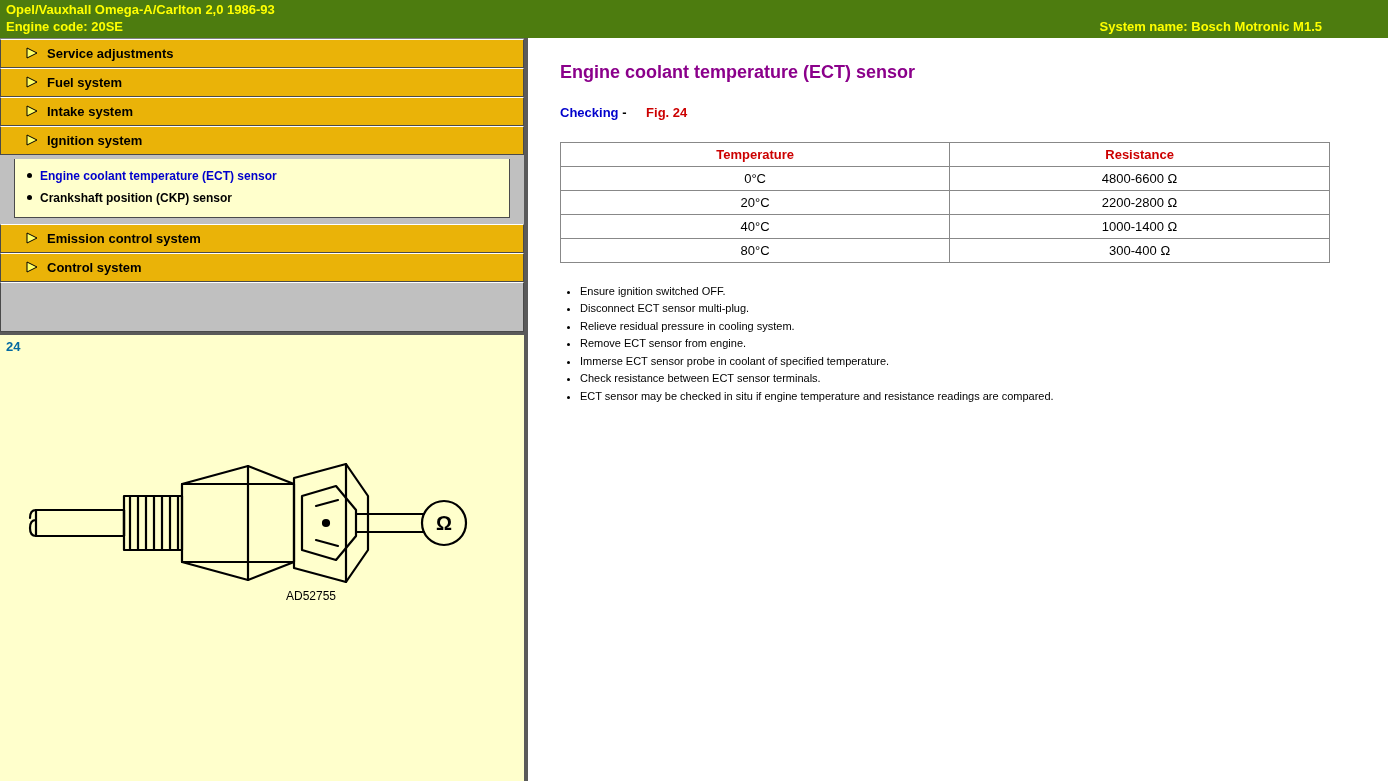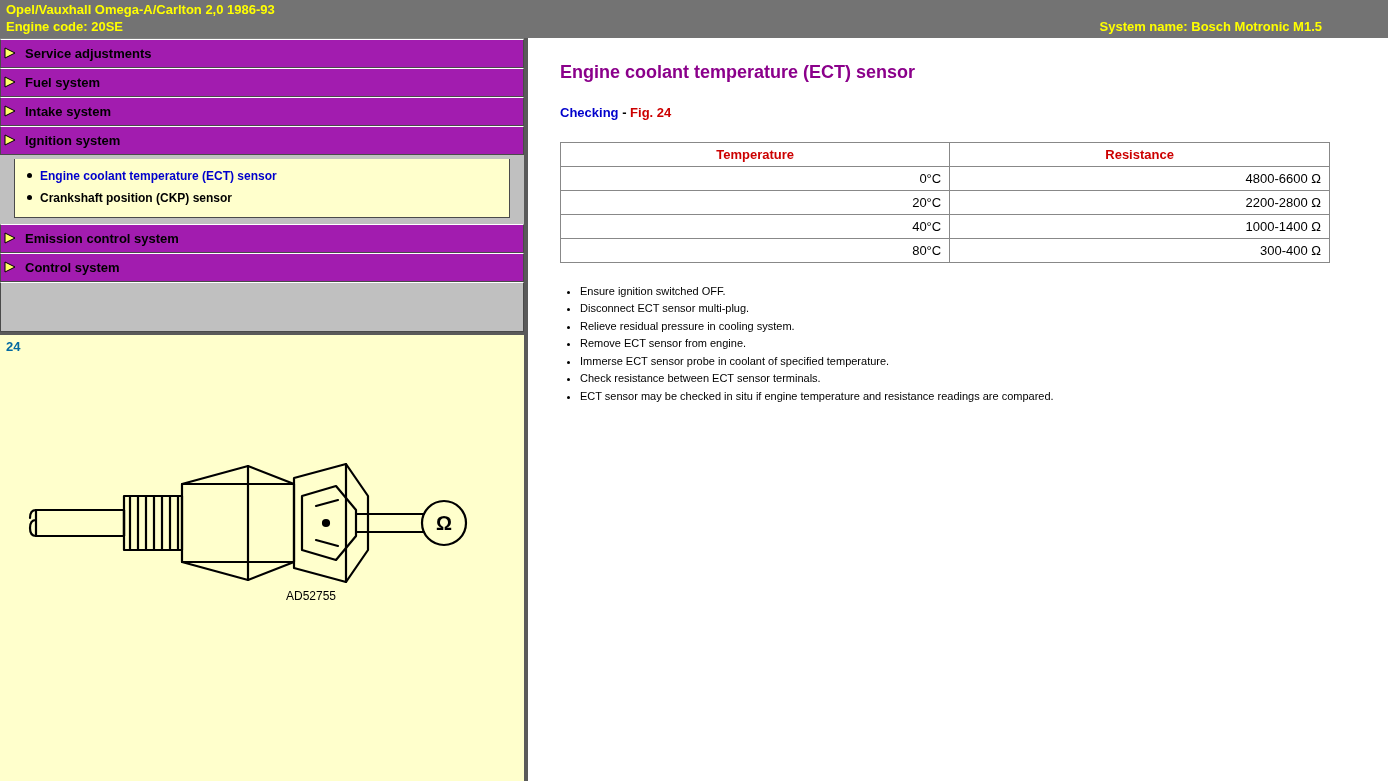--- a/index.html
+++ b/index.html
@@ -2,21 +2,21 @@
 <html><head>
 <meta charset="utf-8">
 <style>
   * { box-sizing: border-box; margin: 0; padding: 0; }
   body {
     font-family: Arial, Helvetica, sans-serif;
     font-size: 13px;
     background: #ffffff;
   }
   .header {
-    background: #737373;
+    background: #4d7c0f;
     color: #ffff00;
     padding: 2px 6px;
     font-weight: bold;
     font-size: 13px;
     line-height: 1.3;
   }
   .header-inner { display: flex; justify-content: space-between; align-items: flex-end; }
   .header-left { }
   .header-right { padding-right: 60px; }
   .main {
@@ -30,24 +30,24 @@
     border-right: 4px solid #5a5a5a;
   }
   .nav {
     background: #c0c0c0;
     border-top: 1px solid #808080;
   }
   .nav-item {
     display: flex;
     align-items: center;
     gap: 8px;
-    padding: 6px 2px;
+    padding: 6px 24px;
     border: 1px solid #4a4a4a;
     border-top: 1px solid #ffffff;
-    background: #a21caf;
+    background: #eab308;
     font-weight: bold;
     font-size: 13px;
     cursor: pointer;
   }
   .nav-item .arrow-icon {
     width: 14px; height: 12px;
     display: inline-block;
   }
   .arrow-icon svg { display:block; }
   .subnav {
@@ -106,32 +106,32 @@
     font-weight: bold;
     margin-bottom: 22px;
   }
   .checking-line {
     font-weight: bold;
     font-size: 13px;
     margin-bottom: 22px;
   }
   .checking-line .chk { color: #0000cc; }
   .checking-line .dash { color: #000; }
-  .checking-line .fig { color: #cc0000; }
+  .checking-line .fig { color: #cc0000; margin-left: 16px; }
   table.techdata {
     border-collapse: collapse;
     width: 100%;
     max-width: 770px;
     margin-bottom: 20px;
   }
   table.techdata th, table.techdata td {
     border: 1px solid #888;
     padding: 4px 8px;
     font-size: 13px;
-    text-align: right;
+    text-align: center;
   }
   table.techdata .caption th {
     text-align: center;
     color: #cc0000;
     font-weight: bold;
   }
   table.techdata .cols th {
     text-align: center;
     color: #cc0000;
     font-weight: bold;

